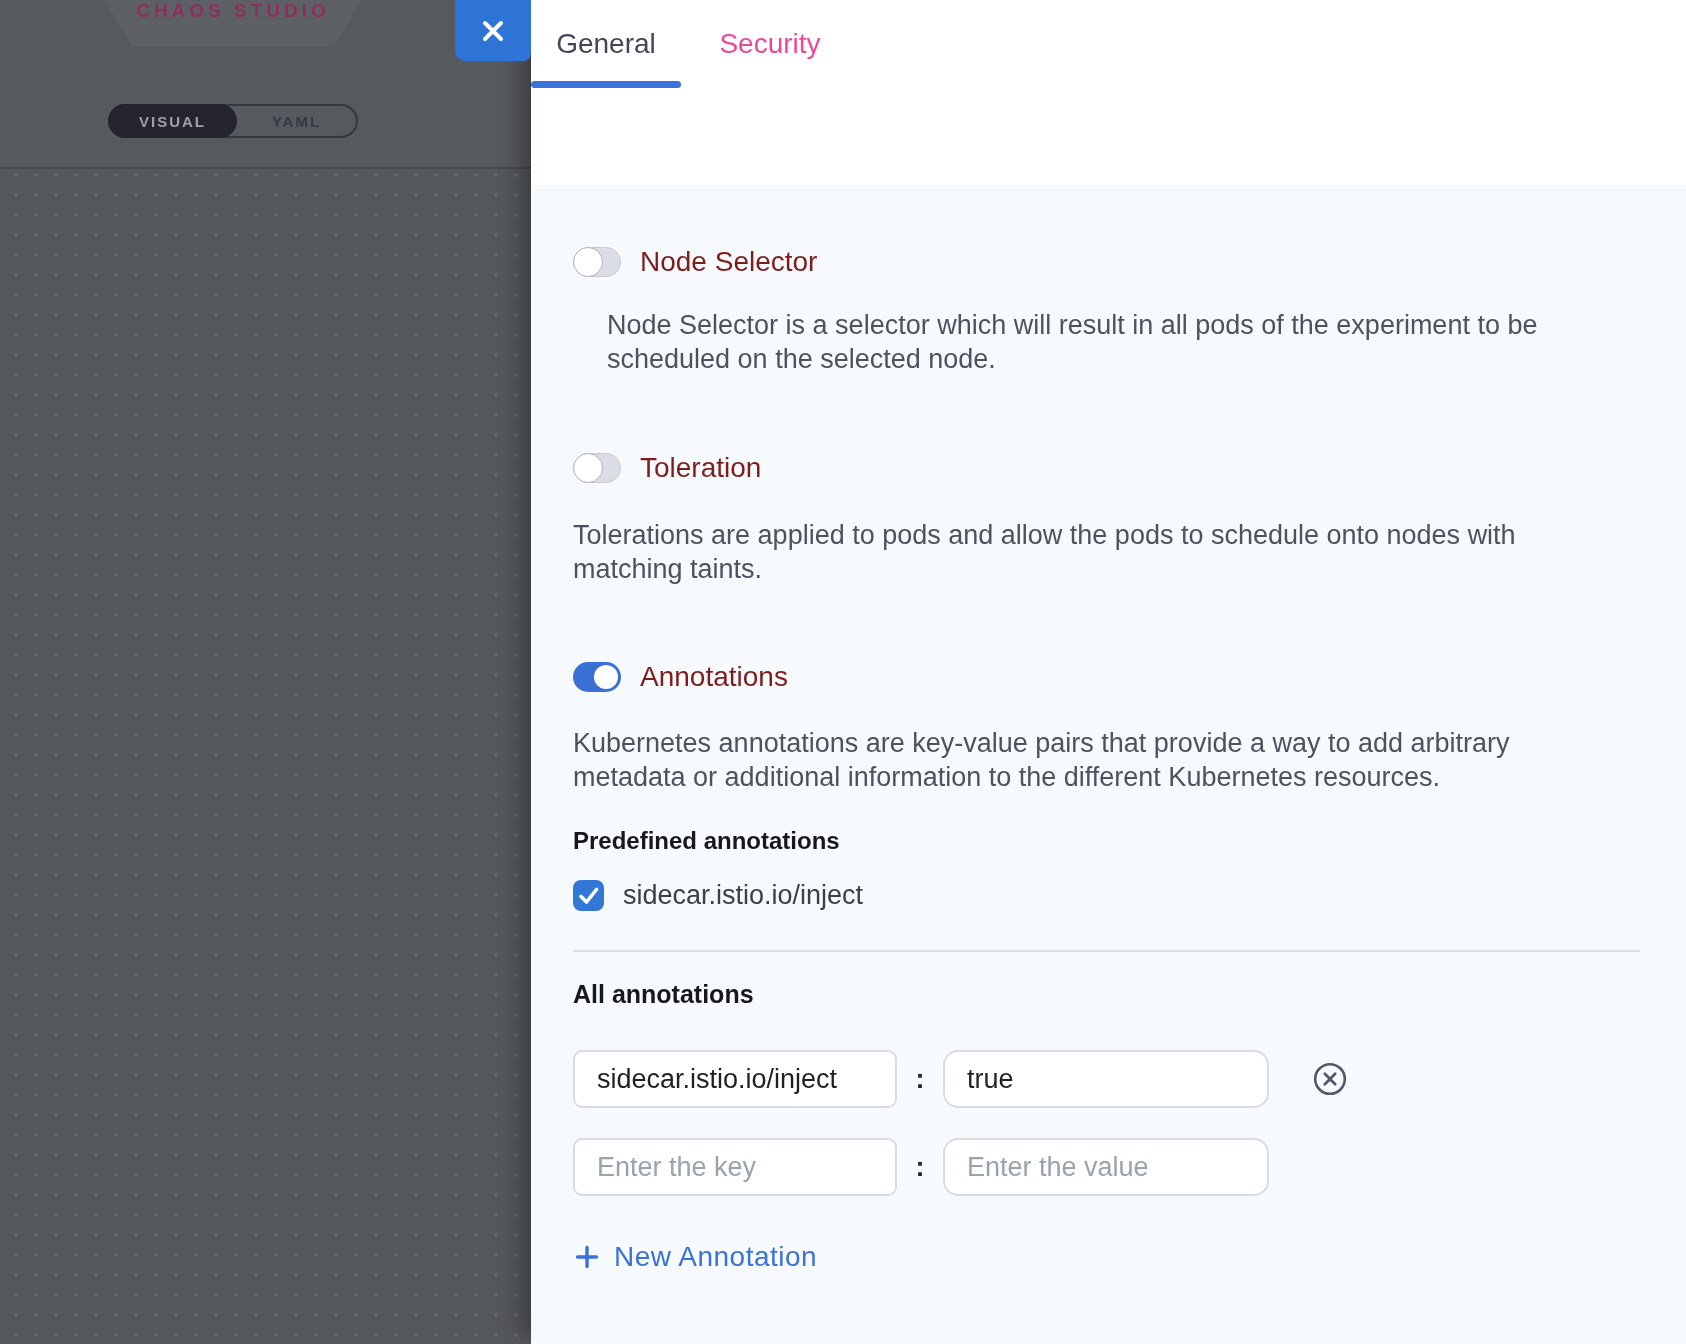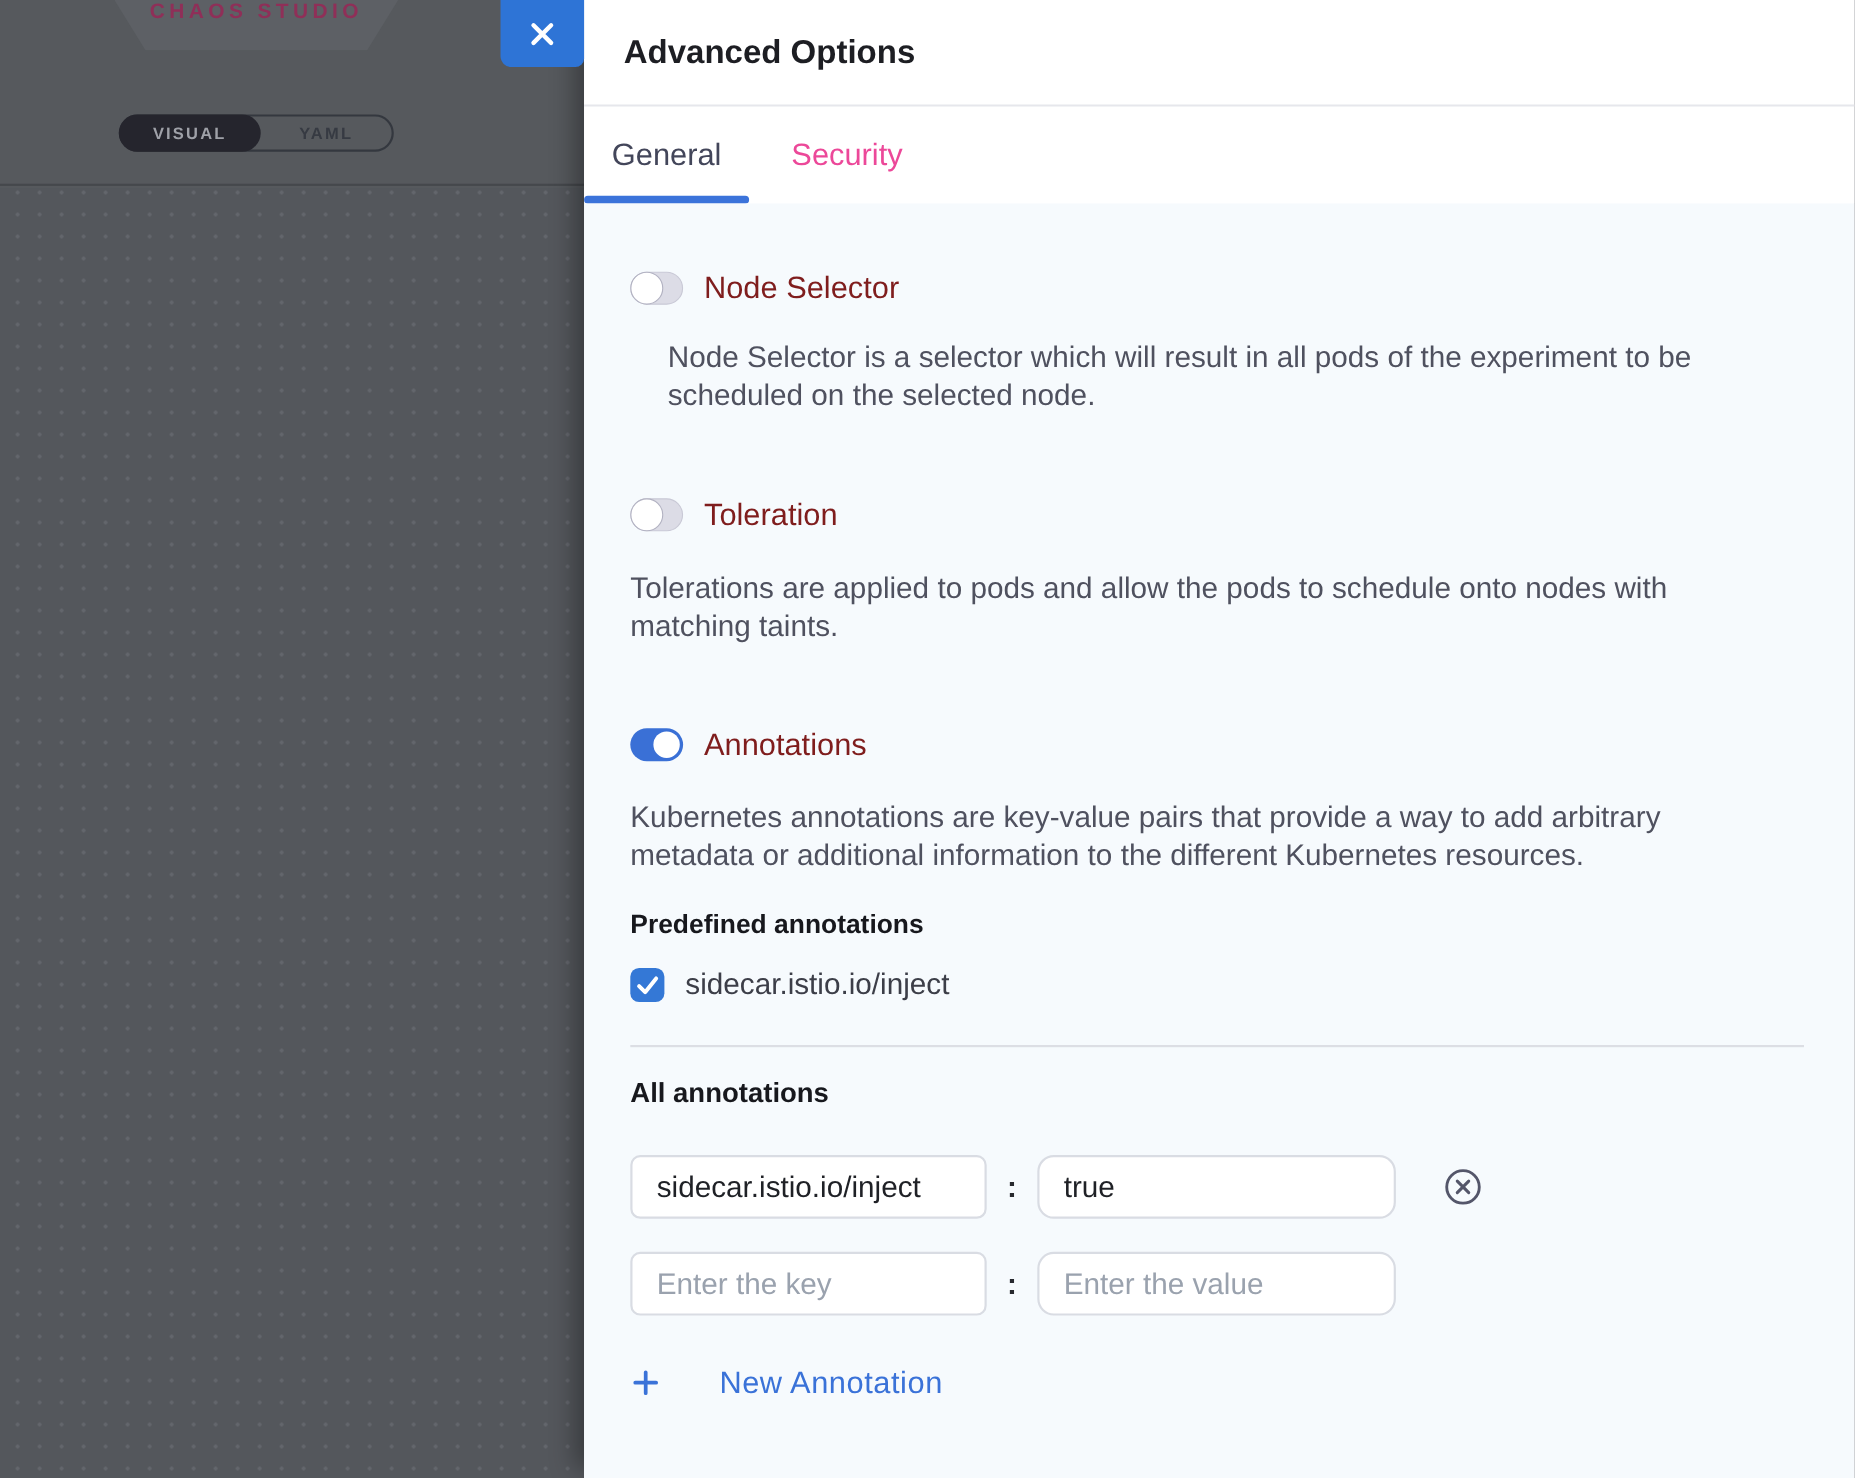--- a/index.html
+++ b/index.html
@@ -39,21 +39,21 @@
   .toggle { position:relative; width:48px; height:30px; border-radius:15px; flex:0 0 48px; cursor:pointer; }
   .toggle.off { background:#dcdce6; border:1px solid #c9c9d6; }
   .toggle.off .knob { position:absolute; left:-1px; top:-1px; width:30px; height:30px; border-radius:50%; background:#ffffff; border:1.5px solid #b2b2c2; }
   .toggle.on { background:#3a70d6; }
   .toggle.on .knob { position:absolute; right:3px; top:3px; width:24px; height:24px; border-radius:50%; background:#ffffff; }
   .toggle-label { margin-left:19px; font-size:28px; font-weight:500; color:#7f1d1d; }
 
   .desc { font-size:27px; line-height:34px; color:#4f515f; white-space:pre-line; }
   .mt62{margin-top:62px;} .mt31{margin-top:31px;margin-left:34px;} .mt77{margin-top:77px;} .mt35{margin-top:35px;}
   .mt76{margin-top:76px;} .mt34{margin-top:34px;} .mt33{margin-top:33px;} .mt25{margin-top:25px;}
-  .mt39{margin-top:39px;} .mt28{margin-top:28px;} .mt42{margin-top:42px;} .mt30{margin-top:30px;} .mt46{margin-top:46px;gap:40px;}
+  .mt39{margin-top:39px;} .mt28{margin-top:28px;} .mt42{margin-top:42px;} .mt30{margin-top:30px;} .mt46{margin-top:46px;}
 
   .sub-heading { font-size:24px; font-weight:700; color:#17181d; height:28px; display:flex; align-items:center; }
   .sub-heading.big { font-size:25px; }
 
   .checkbox-row { display:flex; align-items:center; height:31px; }
   .checkbox { width:31px; height:31px; border-radius:8px; background:#3478d6; display:flex; align-items:center; justify-content:center; cursor:pointer; flex:0 0 31px; }
   .checkbox-label { margin-left:19px; font-size:27px; color:#3c3e48; }
 
   .divider { height:2px; background:#dcdee4; }
 
@@ -89,23 +89,20 @@
 <div class="drawer">
 
   <button class="close-btn">
     <span style="display:flex;">
       <svg width="26" height="26" viewBox="0 0 26 26">
           <path d="M5 5 L21 21 M21 5 L5 21" stroke="#ffffff" stroke-width="4" stroke-linecap="round"></path>
         </svg>
     </span>
   </button>
 
-  <div class="drawer-header">
-    <span class="drawer-title">Advanced Options</span>
-  </div>
 
   <div class="tabbar">
     <div class="tab active">
       <span>General</span>
       <span class="tab-underline"></span>
     </div>
     <div class="tab plain">
       <span>Security</span>
     </div>
   </div>

